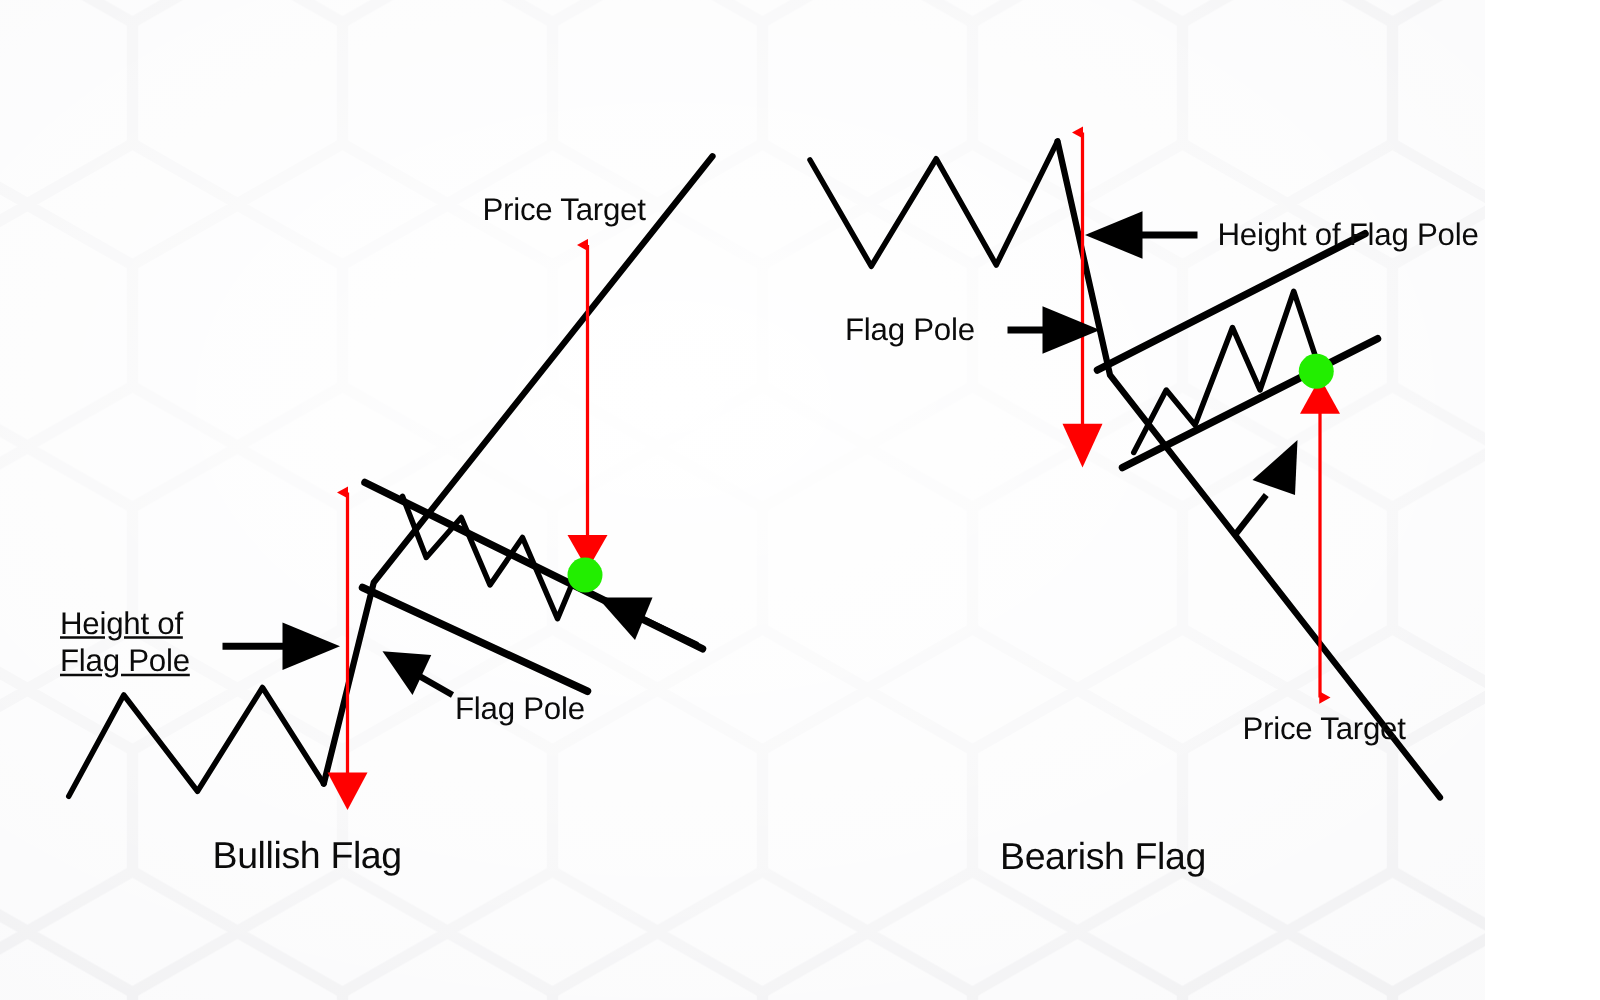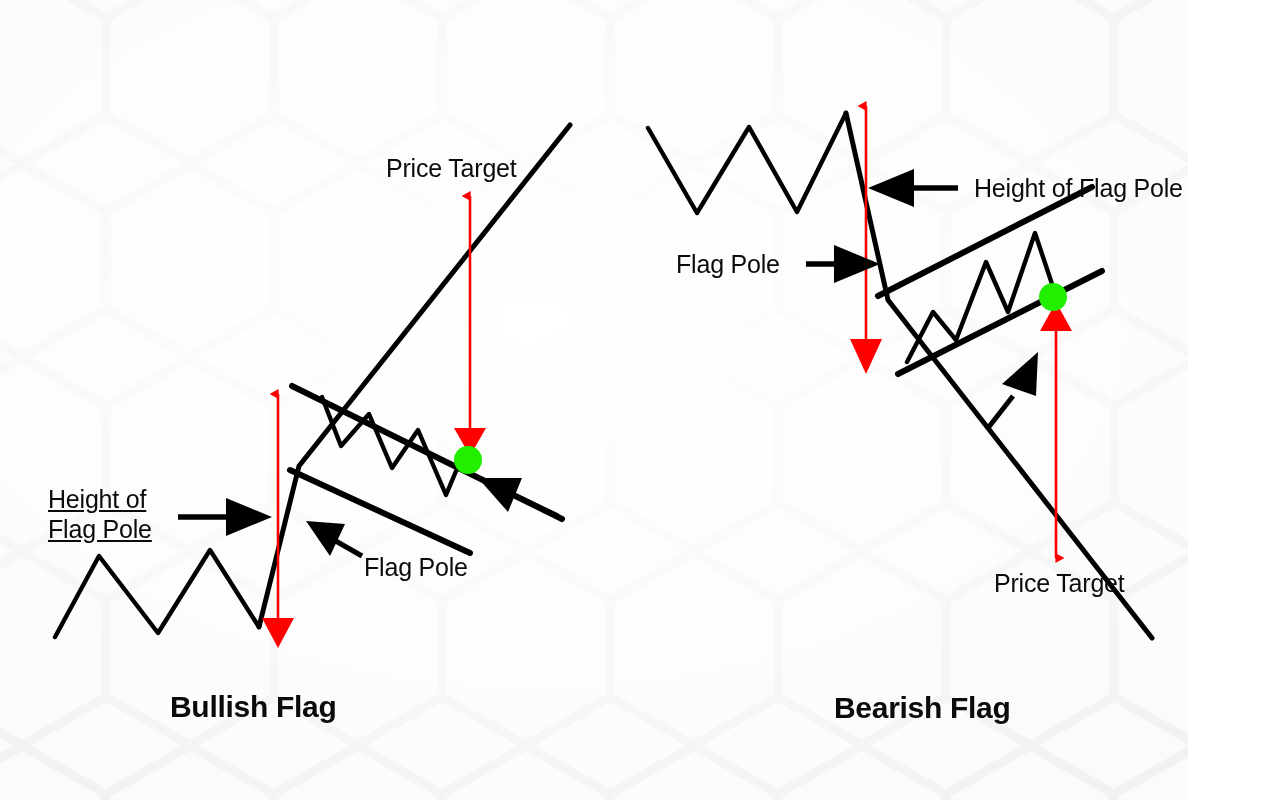--- a/index.html
+++ b/index.html
@@ -43,23 +43,22 @@
     position: absolute;
     color: #0b0b0b;
     font-family: "Liberation Sans", sans-serif;
     font-weight: 400;
     white-space: pre;
     line-height: 1.16;
     letter-spacing: -0.2px;
   }
   .lbl-title {
     font-size: 30px;
-    font-weight: 700;
+    font-weight: 400;
     letter-spacing: -0.3px;
-    margin-top: 22px;
   }
   .lbl-note {
     font-size: 25px;
   }
   .lbl-note2 {
     font-size: 25px;
     line-height: 1.18;
     text-decoration: underline;
   }
 </style>
@@ -180,15 +179,15 @@
     <div class="lbl lbl-note" style="left:364px; top:553px;">Flag Pole</div>
 
     <div class="lbl lbl-title" style="left:170px; top:668px;">Bullish Flag</div>
 
     <div class="lbl lbl-note" style="left:974px; top:174px;">Height of Flag Pole</div>
 
     <div class="lbl lbl-note" style="left:676px; top:250px;">Flag Pole</div>
 
     <div class="lbl lbl-note" style="left:994px; top:569px;">Price Target</div>
 
-    <div class="lbl lbl-title" style="left:834px; top:669px;text-align:right;">Bearish Flag</div>
+    <div class="lbl lbl-title" style="left:800px; top:669px;text-align:right;">Bearish Flag</div>
   </div>
 </div>
 
 </body></html>

